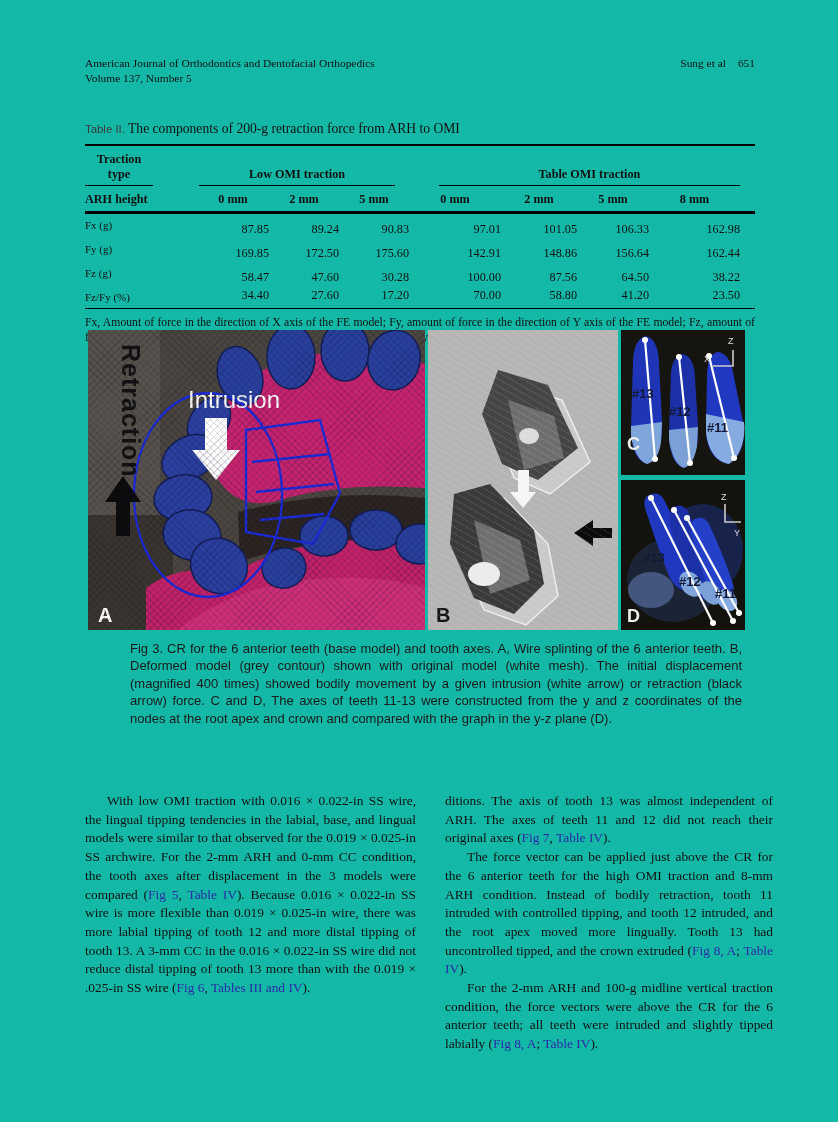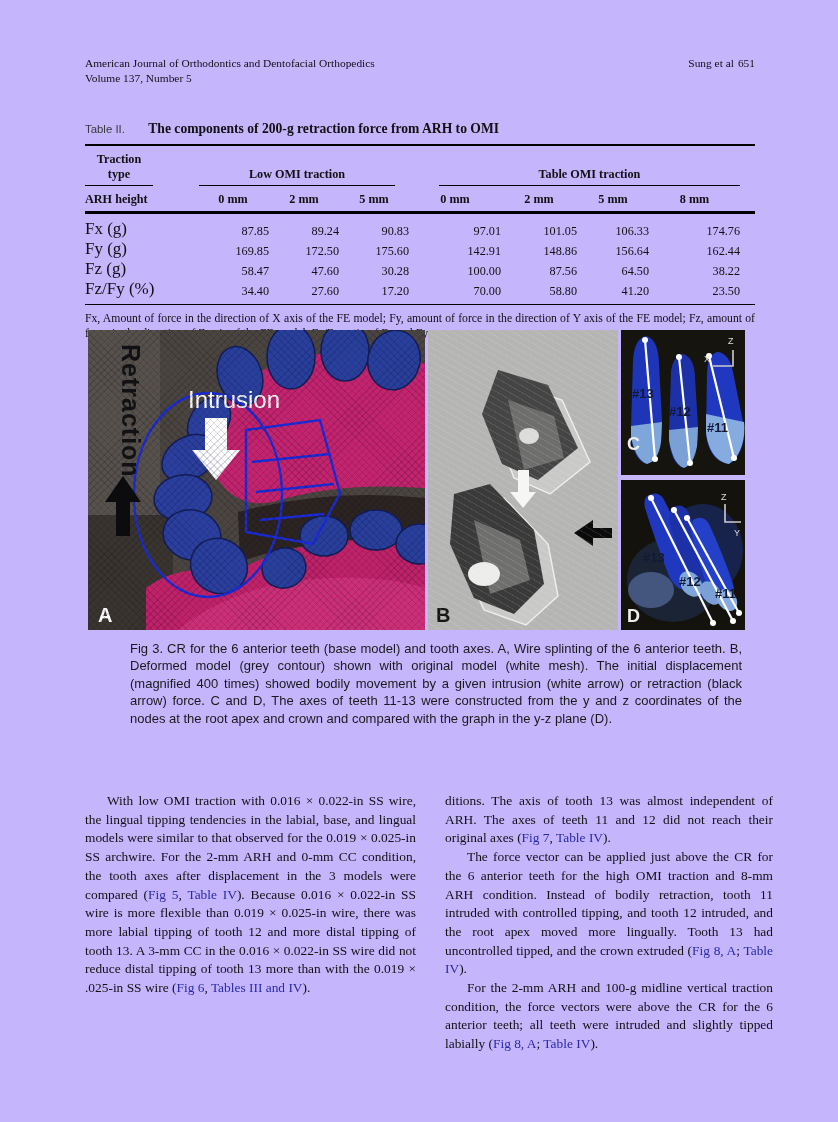--- a/index.html
+++ b/index.html
@@ -1,40 +1,40 @@
 <!DOCTYPE html>
 <html><head>
 <meta charset="utf-8">
 <style>
   html,body { margin:0; padding:0; background:#f2f2f2; }
   .page {
     position:relative; width:838px; height:1122px; margin:0 auto;
-    background:#c4b5fd; outline:1px solid #ddd; overflow:hidden;
+    background:#14b8a6; outline:1px solid #ddd; overflow:hidden;
     font-family:"Liberation Serif", serif; color:#111;
   }
   
   .runhead { position:absolute; top:56px; left:85px; width:670px;
     display:flex; justify-content:space-between; font-size:11.4px; line-height:15px; }
-  .runhead .pgnum { margin-left:4px; }
+  .runhead .pgnum { margin-left:12px; }
   
   .tablesec { position:absolute; top:121px; left:85px; width:670px; }
   .tbl-title { font-size:13.6px; margin-bottom:7px; }
   .tbl-title .tlabel { font-family:"Liberation Sans", sans-serif; font-size:11.4px; color:#3a3a3a; }
-  .tbl-title .ttext { font-weight:bold;margin-left:20px; }
+  .tbl-title .ttext { font-weight:normal; }
   table.results { width:670px; border-collapse:collapse; font-size:12.2px; border-top:2.5px solid #000; }
   table.results td, table.results th { vertical-align:bottom; }
   tr.grp td { padding:6px 0 0 0; }
   .grp-line { border-bottom:1.2px solid #000; padding-bottom:3px; font-weight:bold; }
   .gl-label { margin-right:44px; text-align:center; }
   .gl-low  { text-align:center; margin:0 14px 0 2px; }
   .gl-high { text-align:center; margin-left:30px; }
   tr.sub th { font-weight:bold; text-align:center; padding:6px 0 4px 0; font-size:12.2px; }
   tr.sub th.lbl { text-align:left; }
   table.results tbody { border-top:3px solid #000; border-bottom:1.6px solid #000; }
-  table.results tbody th { text-align:left; font-weight:normal; padding:0 0; font-size:17px; }
+  table.results tbody th { text-align:left; font-weight:normal; padding:6px 0; font-size:11px; }
   table.results tbody td { text-align:right; padding:0 0; }
   table.results tr > *:last-child { padding-right:15px; }
   table.results tbody tr:first-child > * { padding-top:5px; }
   table.results tbody tr:last-child > * { padding-bottom:5px; }
   .tbl-foot { margin-top:7px; font-size:11.7px; line-height:14.8px; text-align:justify; }
   
   .figure { position:absolute; top:330px; left:88px; width:657px; height:300px; display:flex; gap:3px; }
   .panel { position:relative; overflow:hidden; }
   .pA { width:337px; height:300px; }
   .pB { width:190px; height:300px; }
@@ -117,21 +117,21 @@
       </thead>
       <tbody>
           <tr>
             <th>Fx (g)</th>
             <td>87.85</td>
             <td>89.24</td>
             <td>90.83</td>
             <td>97.01</td>
             <td>101.05</td>
             <td>106.33</td>
-            <td>174.76</td>
+            <td>162.98</td>
           </tr>
           <tr>
             <th>Fy (g)</th>
             <td>169.85</td>
             <td>172.50</td>
             <td>175.60</td>
             <td>142.91</td>
             <td>148.86</td>
             <td>156.64</td>
             <td>162.44</td>

